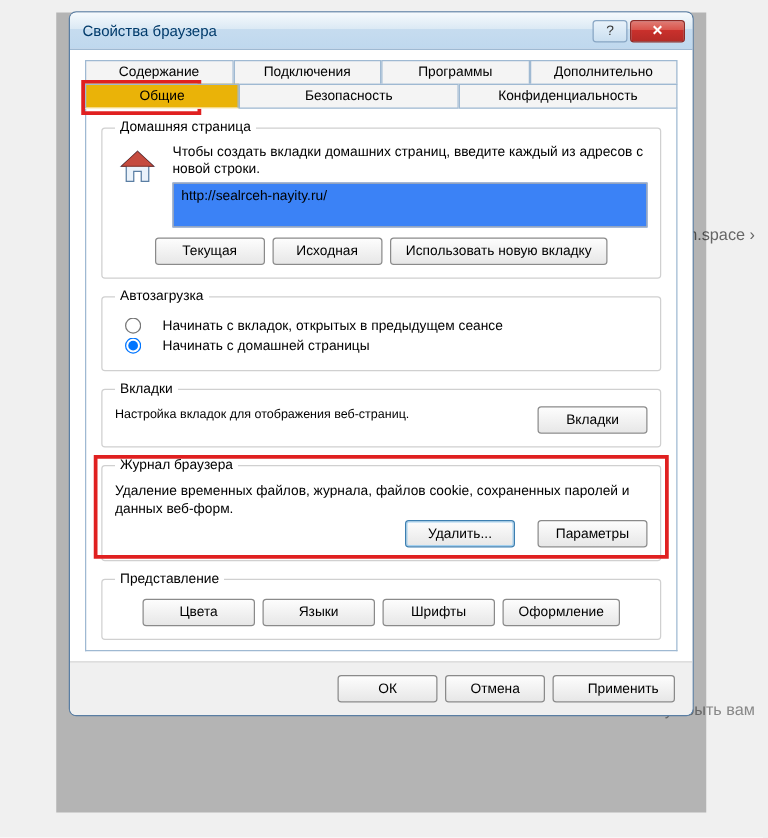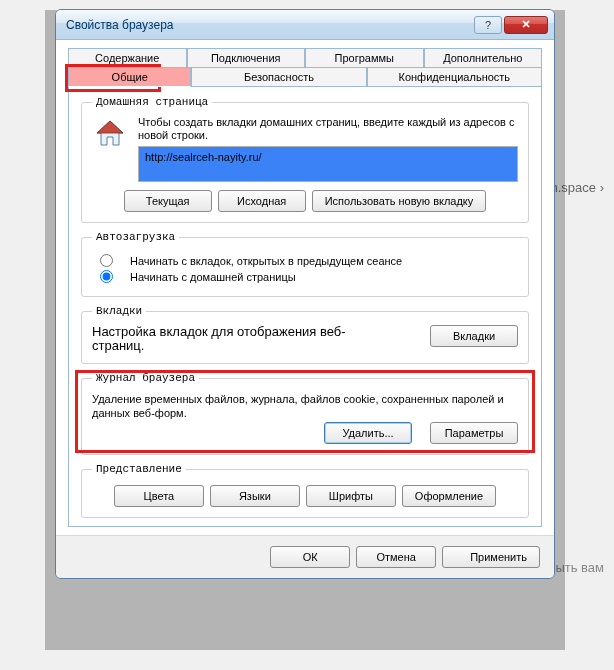--- a/index.html
+++ b/index.html
@@ -93,21 +93,21 @@
     flex: 1;
     border: 1px solid #9fb9d2;
     background: #f4f4f4;
     padding: 3px 0;
     text-align: center;
     font-size: 11px;
     color: #000;
     position: relative;
   }
   .tab.active {
-    background: #fca5a5;
+    background: #eab308;
     border-bottom-color: #fff;
     z-index: 2;
   }
   .tab-highlight {
     position: absolute;
     border: 3px solid #e02020;
     pointer-events: none;
   }
   .tab-area {
     border: 1px solid #9fb9d2;
@@ -116,21 +116,21 @@
     padding: 10px 12px 6px 12px;
     margin-top: -1px;
   }
   fieldset {
     border: 1px solid #d0d0d0;
     border-radius: 3px;
     margin: 0 0 8px 0;
     padding: 8px 10px 10px 10px;
     position: relative;
   }
-  legend { font-size: 11px; padding: 0 4px; color: #000; font-family: Liberation Mono, monospace; }
+  legend { font-size: 11px; padding: 0 4px; color: #000; }
   .btn {
     border: 1px solid #8a8a8a;
     background: linear-gradient(to bottom,#fdfdfd,#e7e7e7);
     border-radius: 3px;
     padding: 2px 12px;
     font-size: 11px;
     font-family: inherit;
     min-height: 22px;
   }
   .btn.focus {
@@ -148,21 +148,21 @@
     height: 36px;
     padding: 4px 6px;
     font-size: 11px;
     overflow-y: scroll;
     background: #3b82f6;
   }
   .btn-row { display:flex; gap:6px; margin-top:8px; justify-content:center;}
   .radio-row { display:flex; align-items:center; gap:17px; margin:3px 0 3px 8px;}
   .radio-row input {margin:0;}
   .vkl-row { display:flex; align-items:flex-start; justify-content:space-between; gap:12px;}
-  .vkl-text { font-size:13px; color:#000; max-width:260px; line-height:14px;}
+  .vkl-text { font-size:10px; color:#000; max-width:260px; line-height:14px;}
   .chk-row { display:flex; align-items:center; gap:6px; margin:8px 0 10px 0;}
   .chk-row input {margin:0;}
   .right-btns { display:flex; gap:18px; justify-content:flex-end; margin-top:2px;}
   .highlight-box {
     position:absolute;
     border:3px solid #e02020;
     pointer-events:none;
   }
   .dialog-footer {
     border-top:1px solid #d8d8d8;

